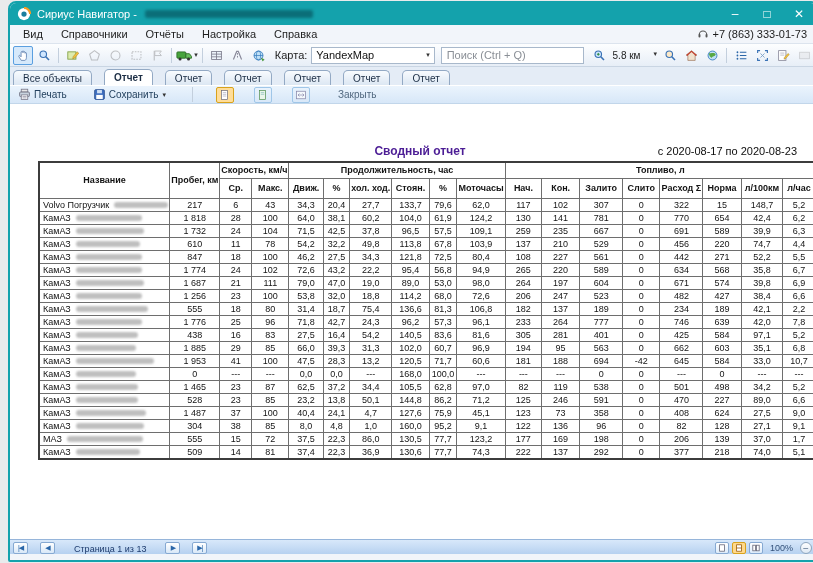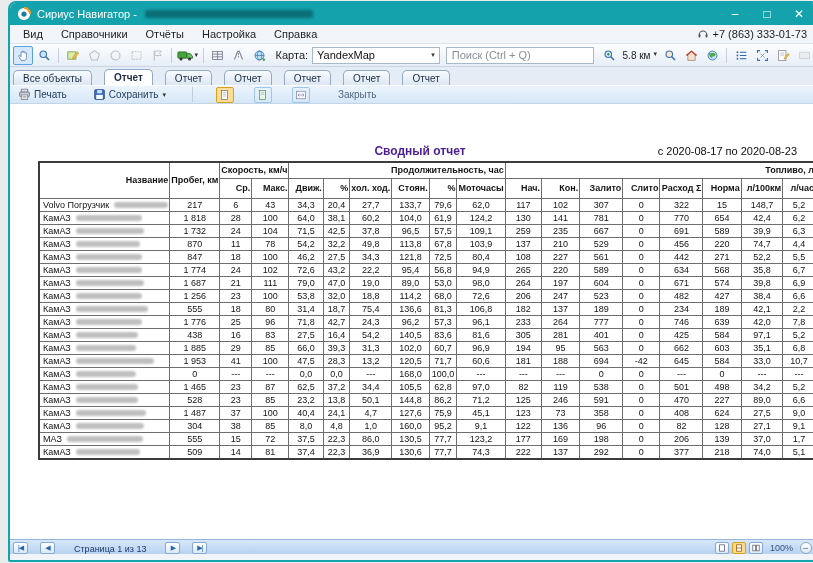--- a/index.html
+++ b/index.html
@@ -25,39 +25,39 @@
   .tbtn{min-width:20px;height:19px;display:flex;align-items:center;justify-content:center;border-radius:2px;border:1px solid transparent}
   .tbtn.active{border-color:#5A9FE0;background:#D6E9FB}
   .tbtn.disabled{opacity:.38;filter:grayscale(.9)}
   .tsep{width:1px;height:15px;background:#C3CFDD;margin:0 3px;flex:0 0 auto}
   .drop-arrow{font-size:7px;color:#333;margin-left:1px}
   .map-label{font-size:11px;margin:0 3px 0 5px;color:#1d1d1d}
   .combo{width:133px;height:17px;background:#fff;border:1px solid #A8B8CB;font-size:11px;display:flex;align-items:center;padding:0 4px;color:#111}
   .combo .drop-arrow{margin-left:auto}
   .search{flex:1 1 auto;min-width:50px;height:17px;background:#fff;border:1px solid #A8B8CB;font-size:11px;color:#111;margin:0 5px;padding:0 5px;font-family:inherit}
   .search::placeholder{color:#8a8f96;opacity:1}
-  .scale{font-size:10px;color:#1d1d1d;display:flex;align-items:flex-start;gap:2px;padding:0 2px;white-space:nowrap}
+  .scale{font-size:10px;color:#1d1d1d;display:flex;align-items:flex-start;gap:12px;padding:0 2px;white-space:nowrap}
   
   .tabstrip{height:18px;background:#E4ECF6;display:flex;align-items:flex-end;padding:2px 3px 0;gap:12px;flex:0 0 auto}
   .tab{height:15px;padding:0 9px;font-size:10px;display:flex;align-items:center;border:1px solid #93A9C4;border-bottom:none;border-radius:5px 5px 0 0;background:linear-gradient(#F8FBFE,#DCE7F3);color:#1c2e45;white-space:nowrap;cursor:default}
   .tab.active{background:#fff;font-weight:bold;height:16px}
   
   .report-toolbar{height:19px;background:linear-gradient(#EBF4FD,#D7E7F8);border-top:1px solid #fff;border-bottom:1px solid #C2D6EA;display:flex;align-items:center;padding:0 5px;gap:20px;font-size:10px;color:#24425f;flex:0 0 auto}
   .rbtn{display:flex;align-items:center;gap:3px;padding:1px 3px;white-space:nowrap}
   .toggle{width:18px;height:16px;border:1px solid transparent;border-radius:2px;display:flex;align-items:center;justify-content:center}
   .toggle.selected{background:#FFDD99;border-color:#D9A21B}
   .toggle.framed{border-color:#9FC6E8}
   .close-label{color:#51687f;padding-left:8px}
   
   .report-area{flex:1 1 auto;background:#fff;position:relative;overflow:hidden}
   .report-title{position:absolute;top:40px;left:28px;width:764px;text-align:center;font-size:12px;font-weight:bold;color:#4c1d95}
   .report-period{position:absolute;top:41px;right:20px;font-size:11px;color:#0d0d0d}
   table{position:absolute;left:28px;top:57px;border-collapse:collapse;table-layout:fixed;font-size:9px;color:#141414;border:2px solid #3c3c3c}
   th,td{border:1px solid #6e6e6e;overflow:hidden;white-space:nowrap}
-  th{font-weight:bold;padding:1px 1px;text-align:right;background:#fff}
+  th{font-weight:bold;padding:1px 1px;text-align:center;background:#fff}
   thead tr:first-child th{height:16px}
   th.sub{height:20px}
   td{text-align:center;height:12px;padding:0 1px;line-height:12px}
   td.name{text-align:left;padding-left:3px}
   .redact{display:inline-block;height:6px;background:#bfbfbf;border-radius:3px;filter:blur(1.1px);margin-left:5px;vertical-align:middle}
   
   .pagebar{height:15px;background:linear-gradient(#D8E8FA,#B6D1F0);border-top:1px solid #96B5DA;display:flex;align-items:flex-end;padding:0 3px;gap:12px;flex:0 0 auto}
   .nav-btn{width:15px;height:12px;border:1px solid #86A9D2;border-radius:2px;background:linear-gradient(#ffffff,#D8E8F8);font-size:7px;color:#2A66A8;display:flex;align-items:center;justify-content:center;letter-spacing:-1px}
   .page-label{font-size:9px;color:#1E3C6E;padding:0 7px}
   .pagebar-right{margin-left:auto;display:flex;align-items:center;gap:3px;padding-right:2px}
@@ -462,21 +462,21 @@
             <td>235</td>
             <td>667</td>
             <td>0</td>
             <td>691</td>
             <td>589</td>
             <td>39,9</td>
             <td>6,3</td>
           </tr>
           <tr>
             <td class="name"><span>КамАЗ</span><span class="redact" style="width: 64px;"></span></td>
-            <td>870</td>
+            <td>610</td>
             <td>11</td>
             <td>78</td>
             <td>54,2</td>
             <td>32,2</td>
             <td>49,8</td>
             <td>113,8</td>
             <td>67,8</td>
             <td>103,9</td>
             <td>137</td>
             <td>210</td>

